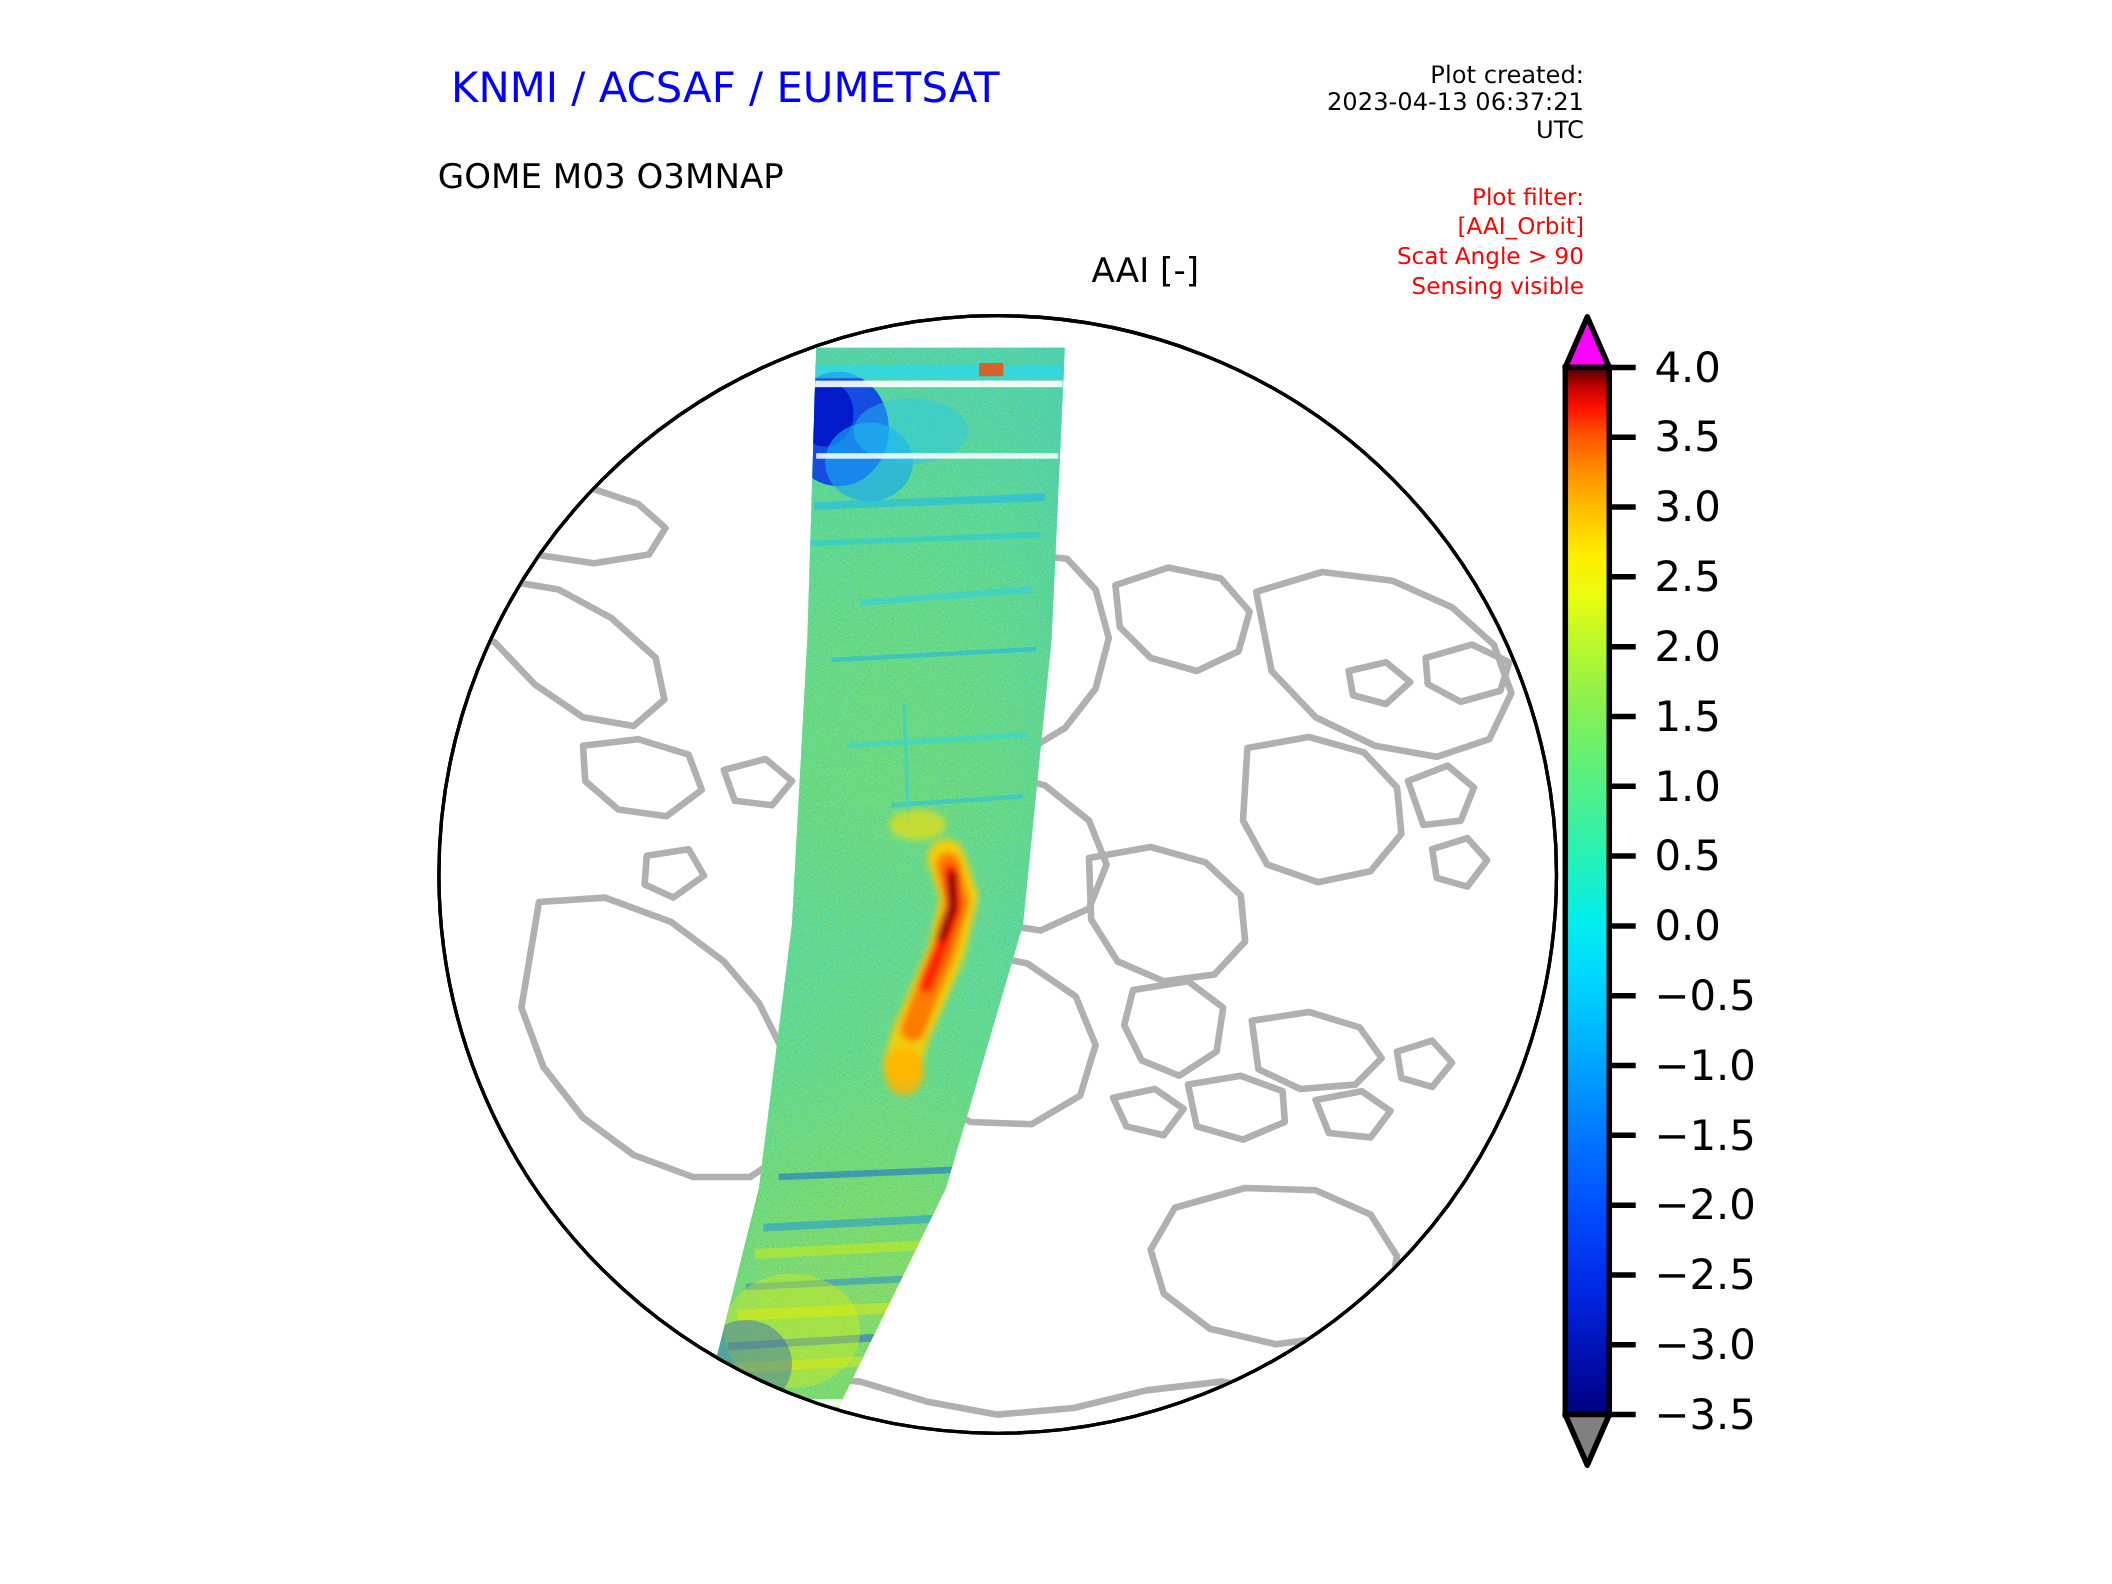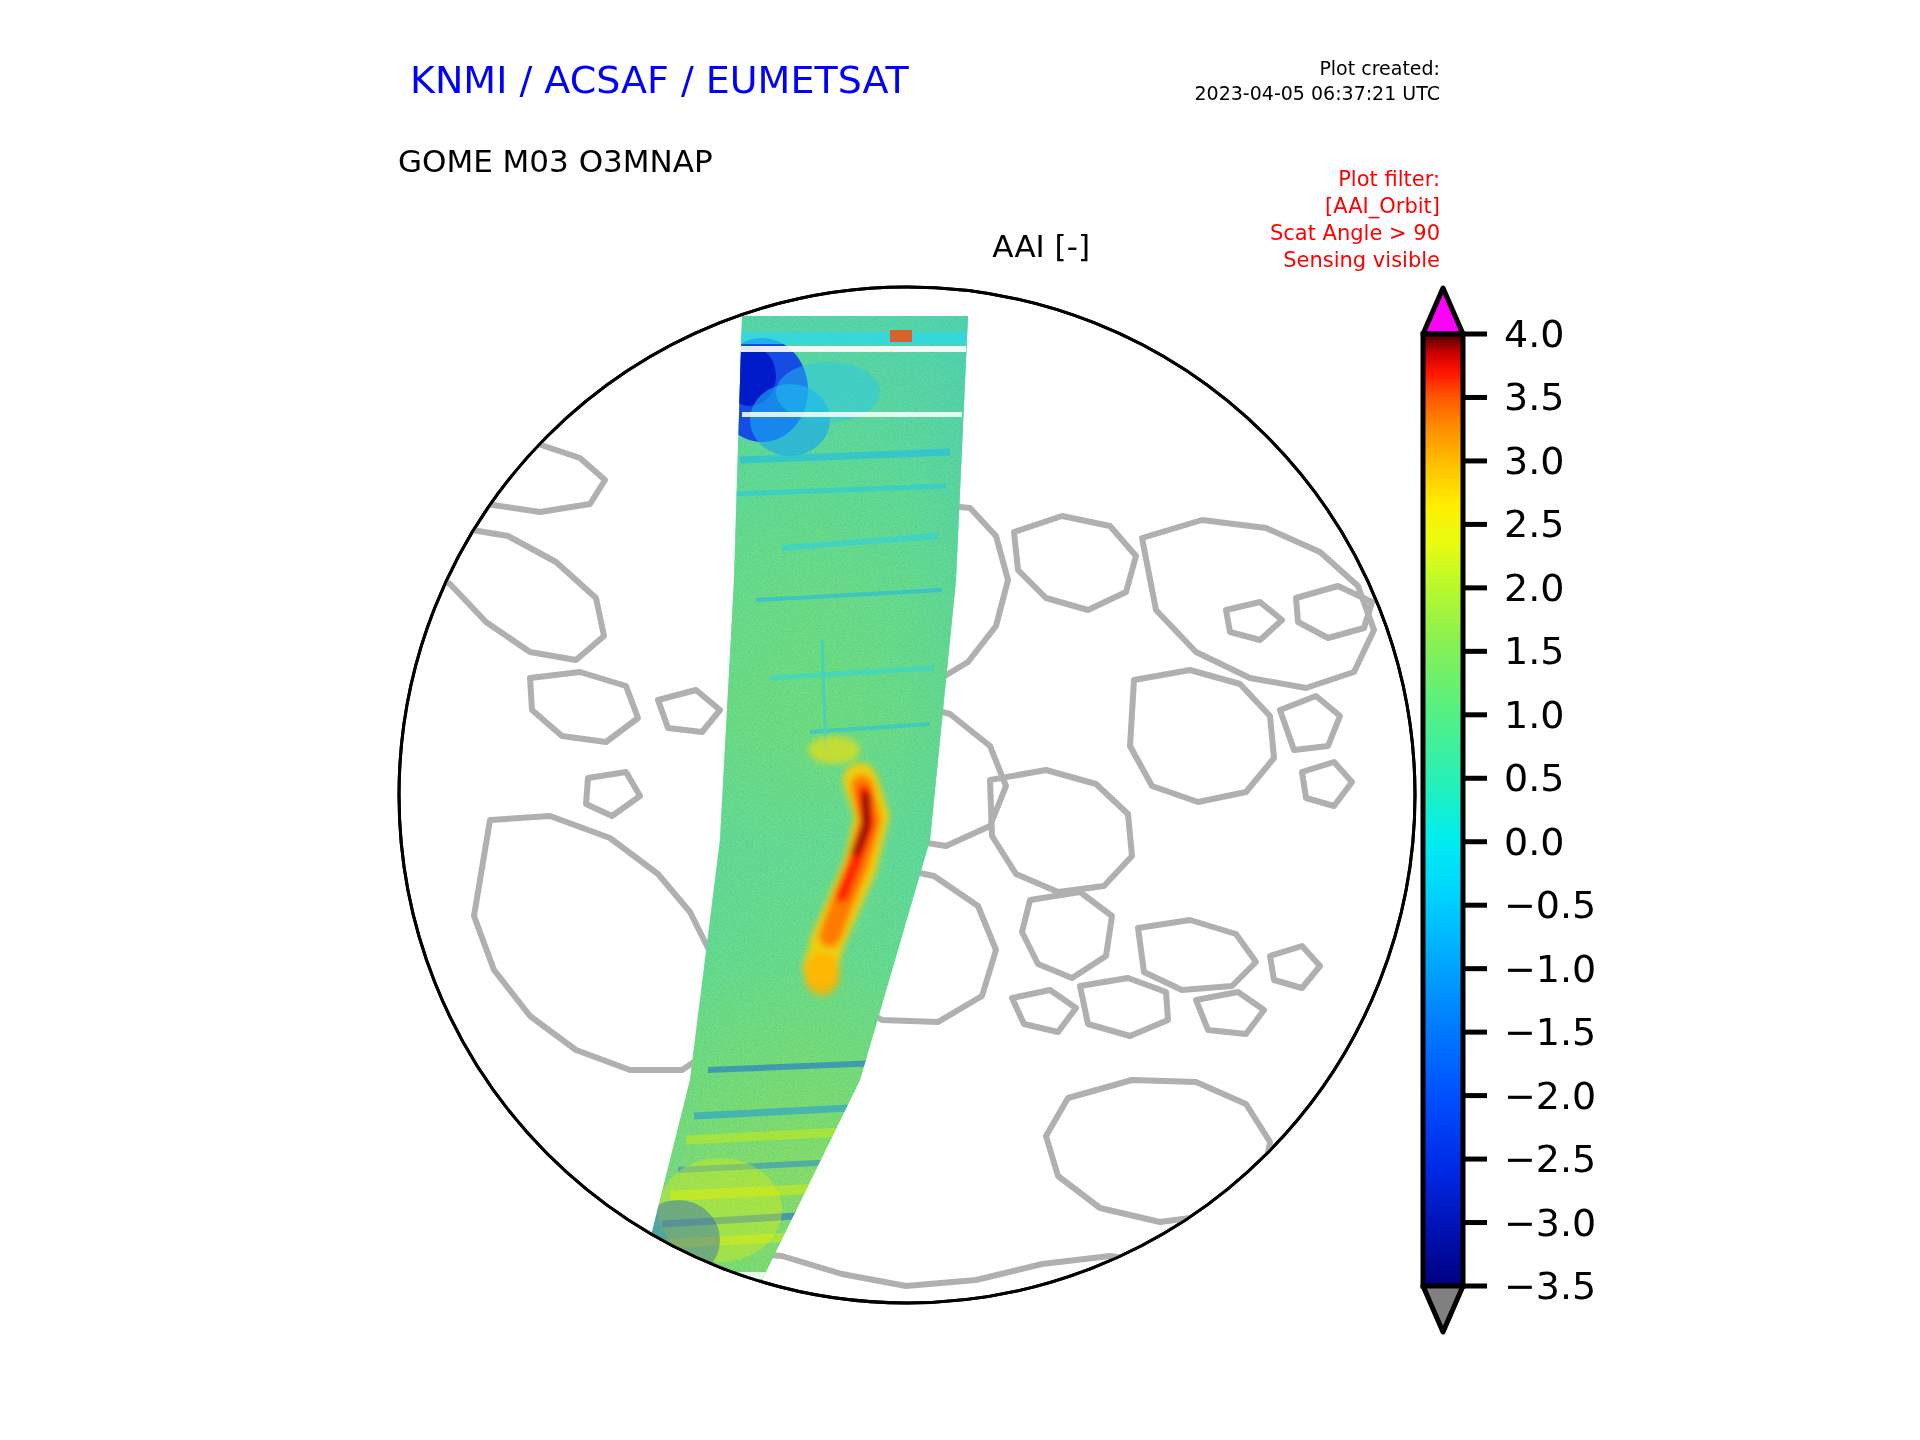--- a/index.html
+++ b/index.html
@@ -33,21 +33,21 @@
     white-space: nowrap;
     letter-spacing: 0px;
   }
 
   .plot-created {
     position: absolute;
     left: 1160px;
     top: 56px;
     width: 280px;
     text-align: right;
-    font-size: 19px;
+    font-size: 22px;
     line-height: 25px;
     color: #000000;
   }
 
   .dataset-block {
     position: absolute;
     left: 398px;
     top: 140px;
     font-size: 31px;
     line-height: 42px;
@@ -103,21 +103,21 @@
 </style>
 </head>
 <body>
 
 <div id="stage">
 
   <div class="org-title">KNMI / ACSAF / EUMETSAT</div>
 
   <div class="plot-created">
     <div>Plot created:</div>
-    <div>2023-04-05 06:37:21 UTC</div>
+    <div>2023-04-13 06:37:21 UTC</div>
   </div>
 
   <div class="dataset-block">
     <div>GOME M03 O3MNAP</div>
   </div>
 
   <div class="var-label">AAI [-]</div>
 
   <div class="plot-filter">
     <div>Plot filter:</div>

